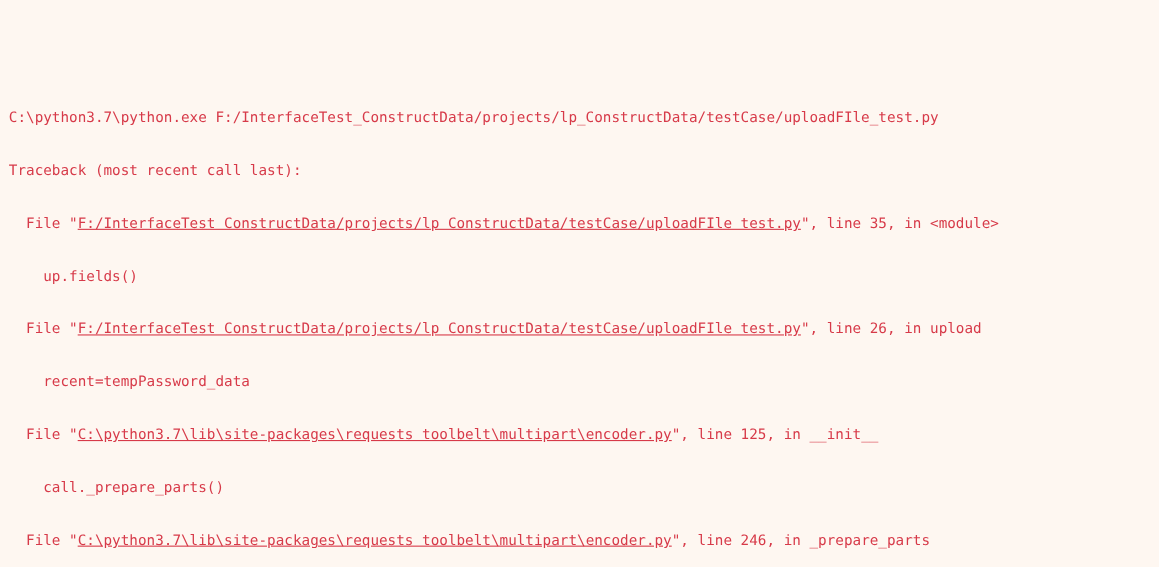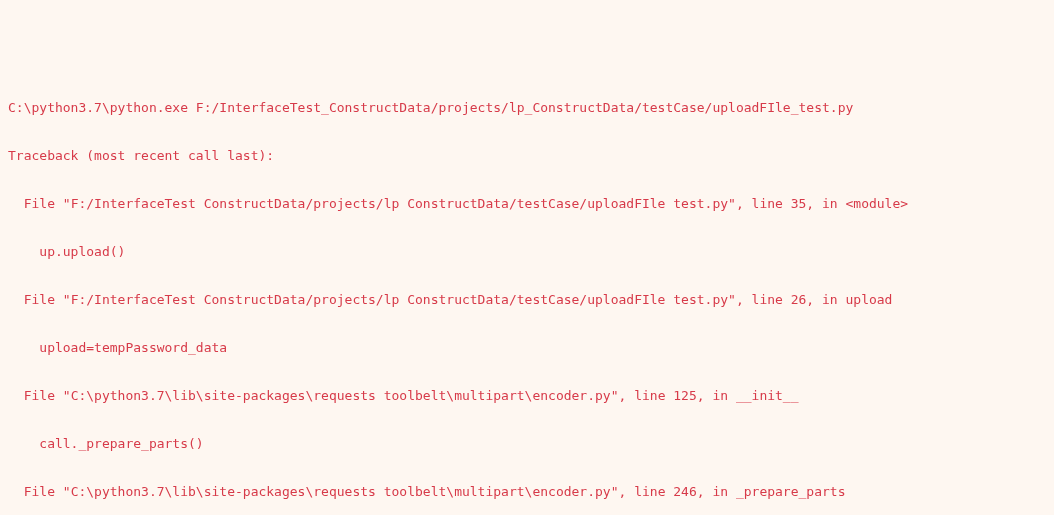--- a/index.html
+++ b/index.html
@@ -15,33 +15,34 @@
       color: #d73a49;
       padding: 0 8px 8px 8px;
       white-space: pre;
       overflow-x: auto;
     }
     .line {
       display: block;
     }
     .path-link {
       color: #d73a49;
+      text-decoration: underline;
     }
   </style>
 </head>
 <body>
 
 
 
 <span class="line">C:\python3.7\python.exe F:/InterfaceTest_ConstructData/projects/lp_ConstructData/testCase/uploadFIle_test.py</span>
 <span class="line">Traceback (most recent call last):</span>
 <span class="line"><span>  File "</span><span class="path-link">F:/InterfaceTest ConstructData/projects/lp ConstructData/testCase/uploadFIle test.py</span><span>", line 35, in &lt;module&gt;</span></span>
-<span class="line">    up.upload()</span>
+<span class="line">    up.fields()</span>
 <span class="line"><span>  File "</span><span class="path-link">F:/InterfaceTest ConstructData/projects/lp ConstructData/testCase/uploadFIle test.py</span><span>", line 26, in upload</span></span>
-<span class="line">    upload=tempPassword_data</span>
+<span class="line">    recent=tempPassword_data</span>
 <span class="line"><span>  File "</span><span class="path-link">C:\python3.7\lib\site-packages\requests toolbelt\multipart\encoder.py</span><span>", line 125, in __init__</span></span>
 <span class="line">    call._prepare_parts()</span>
 <span class="line"><span>  File "</span><span class="path-link">C:\python3.7\lib\site-packages\requests toolbelt\multipart\encoder.py</span><span>", line 246, in _prepare_parts</span></span>
 
 
 
 
 
 
 

